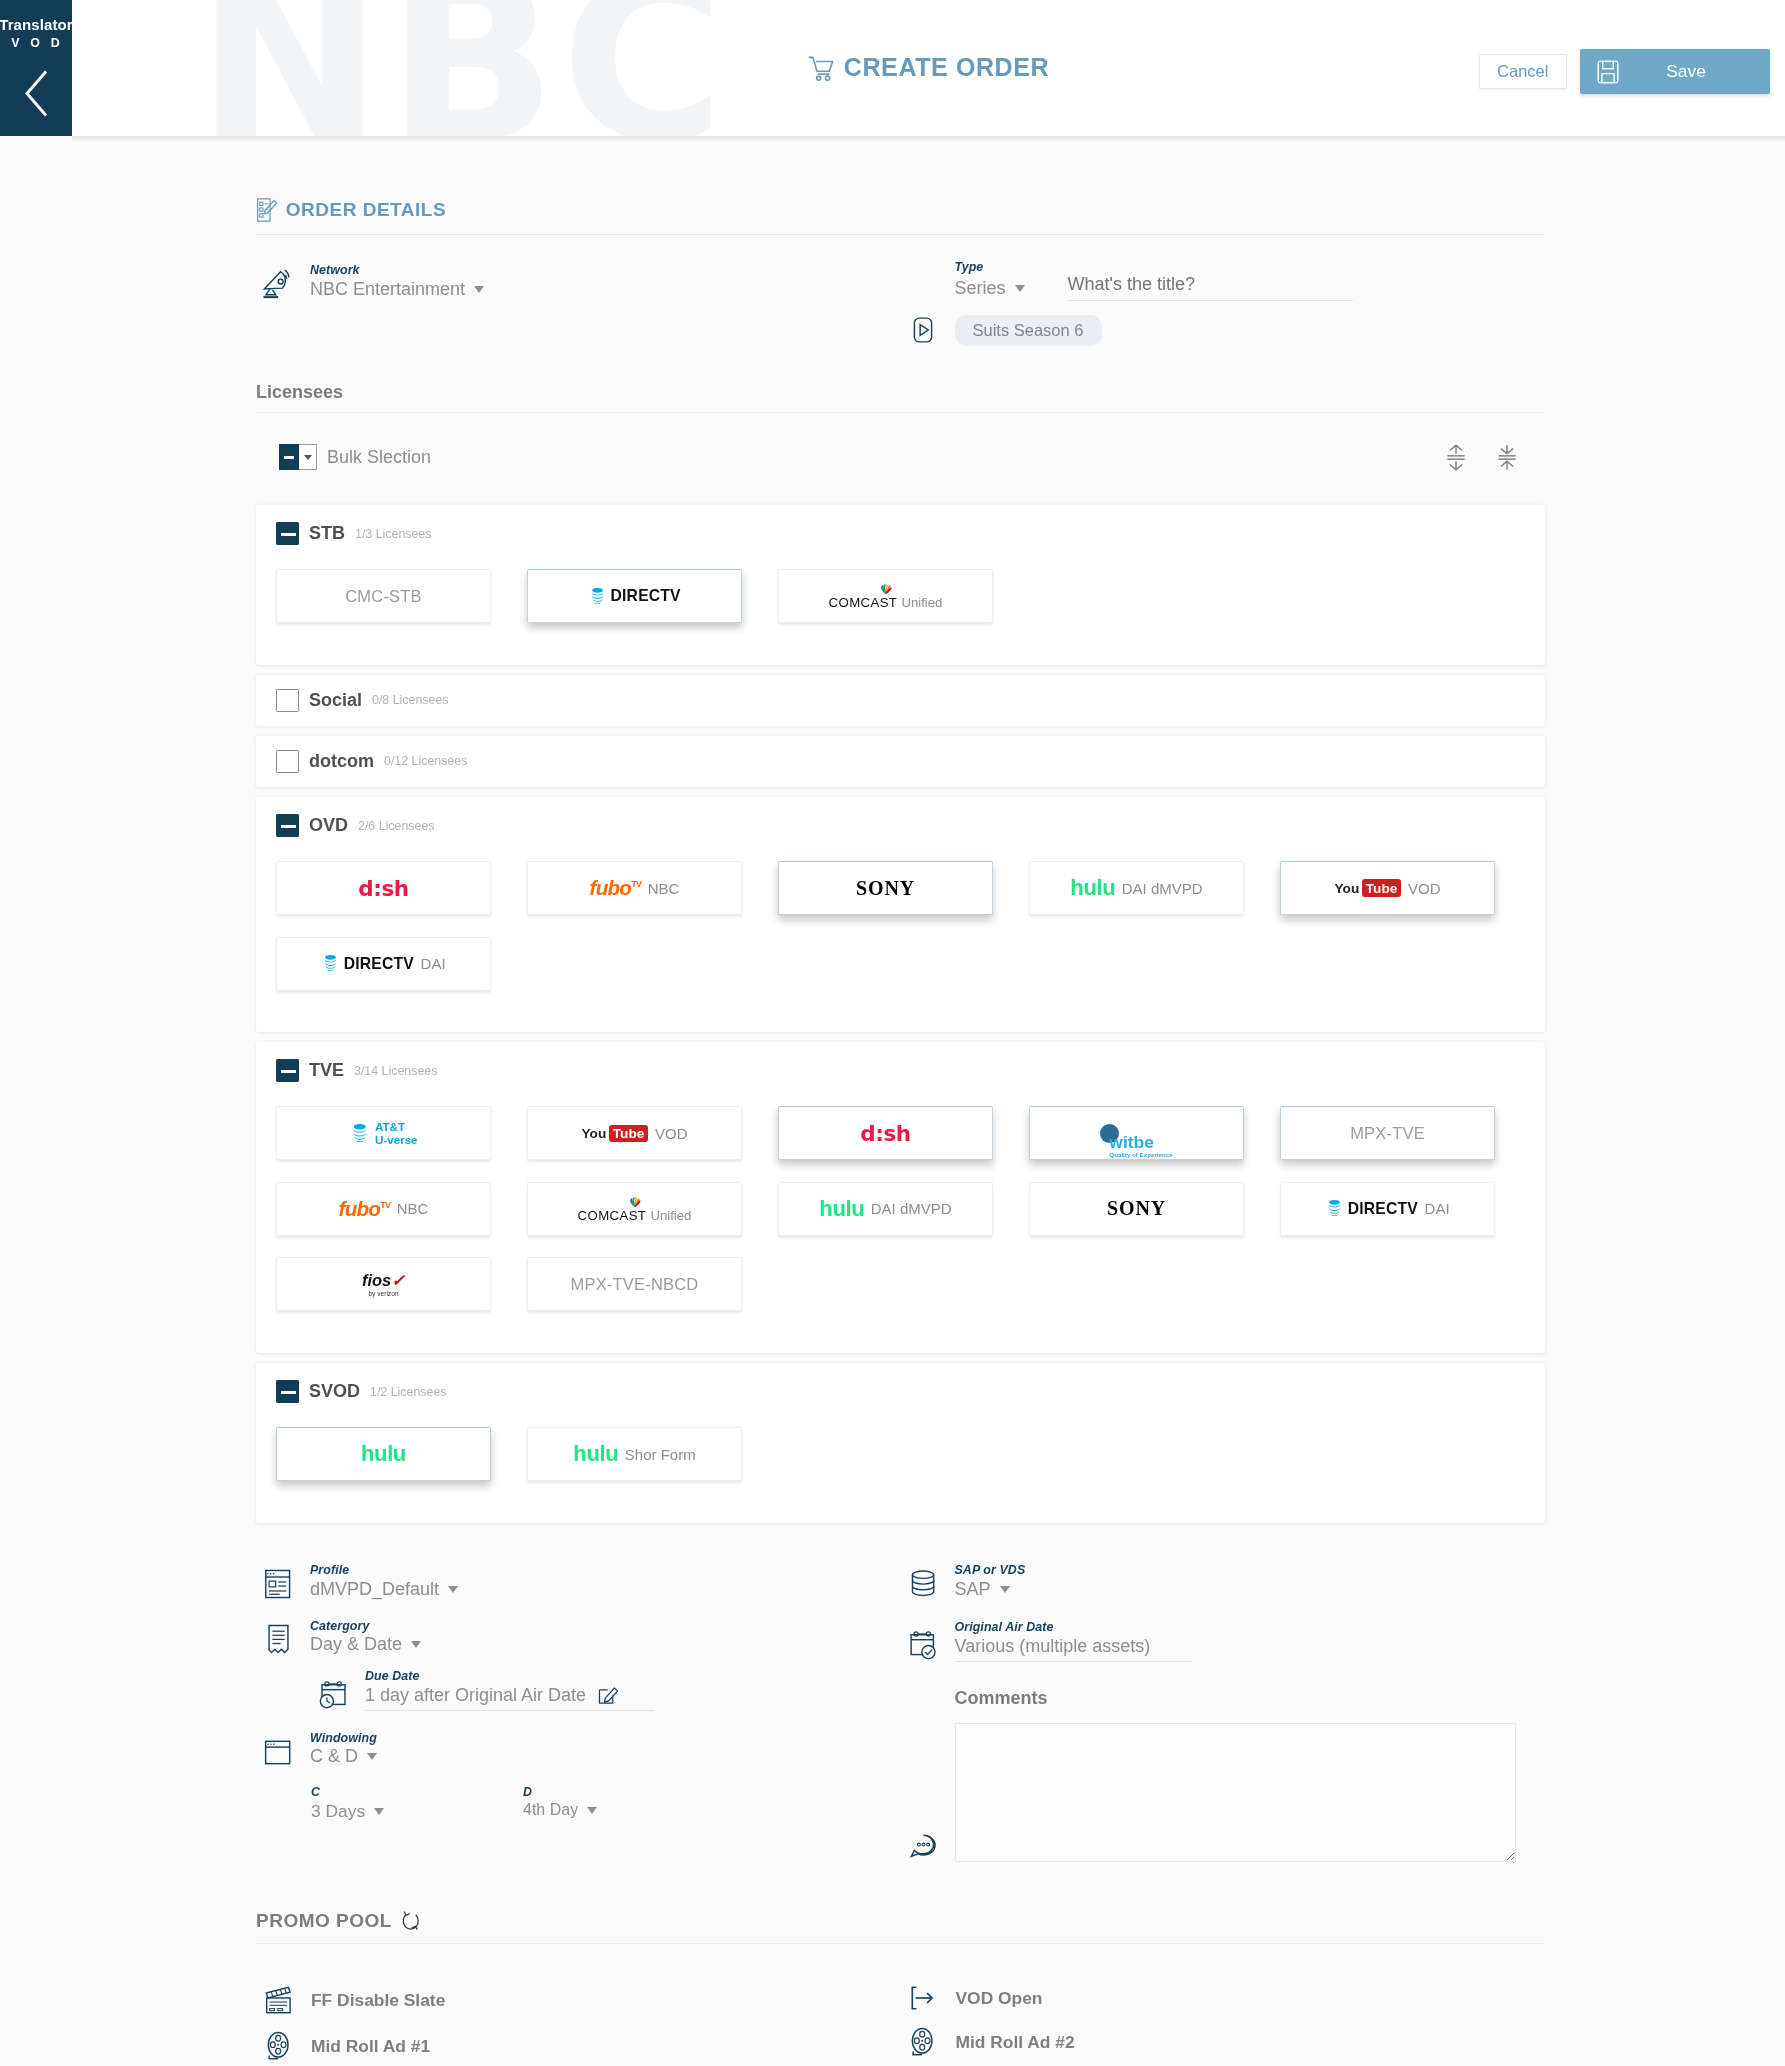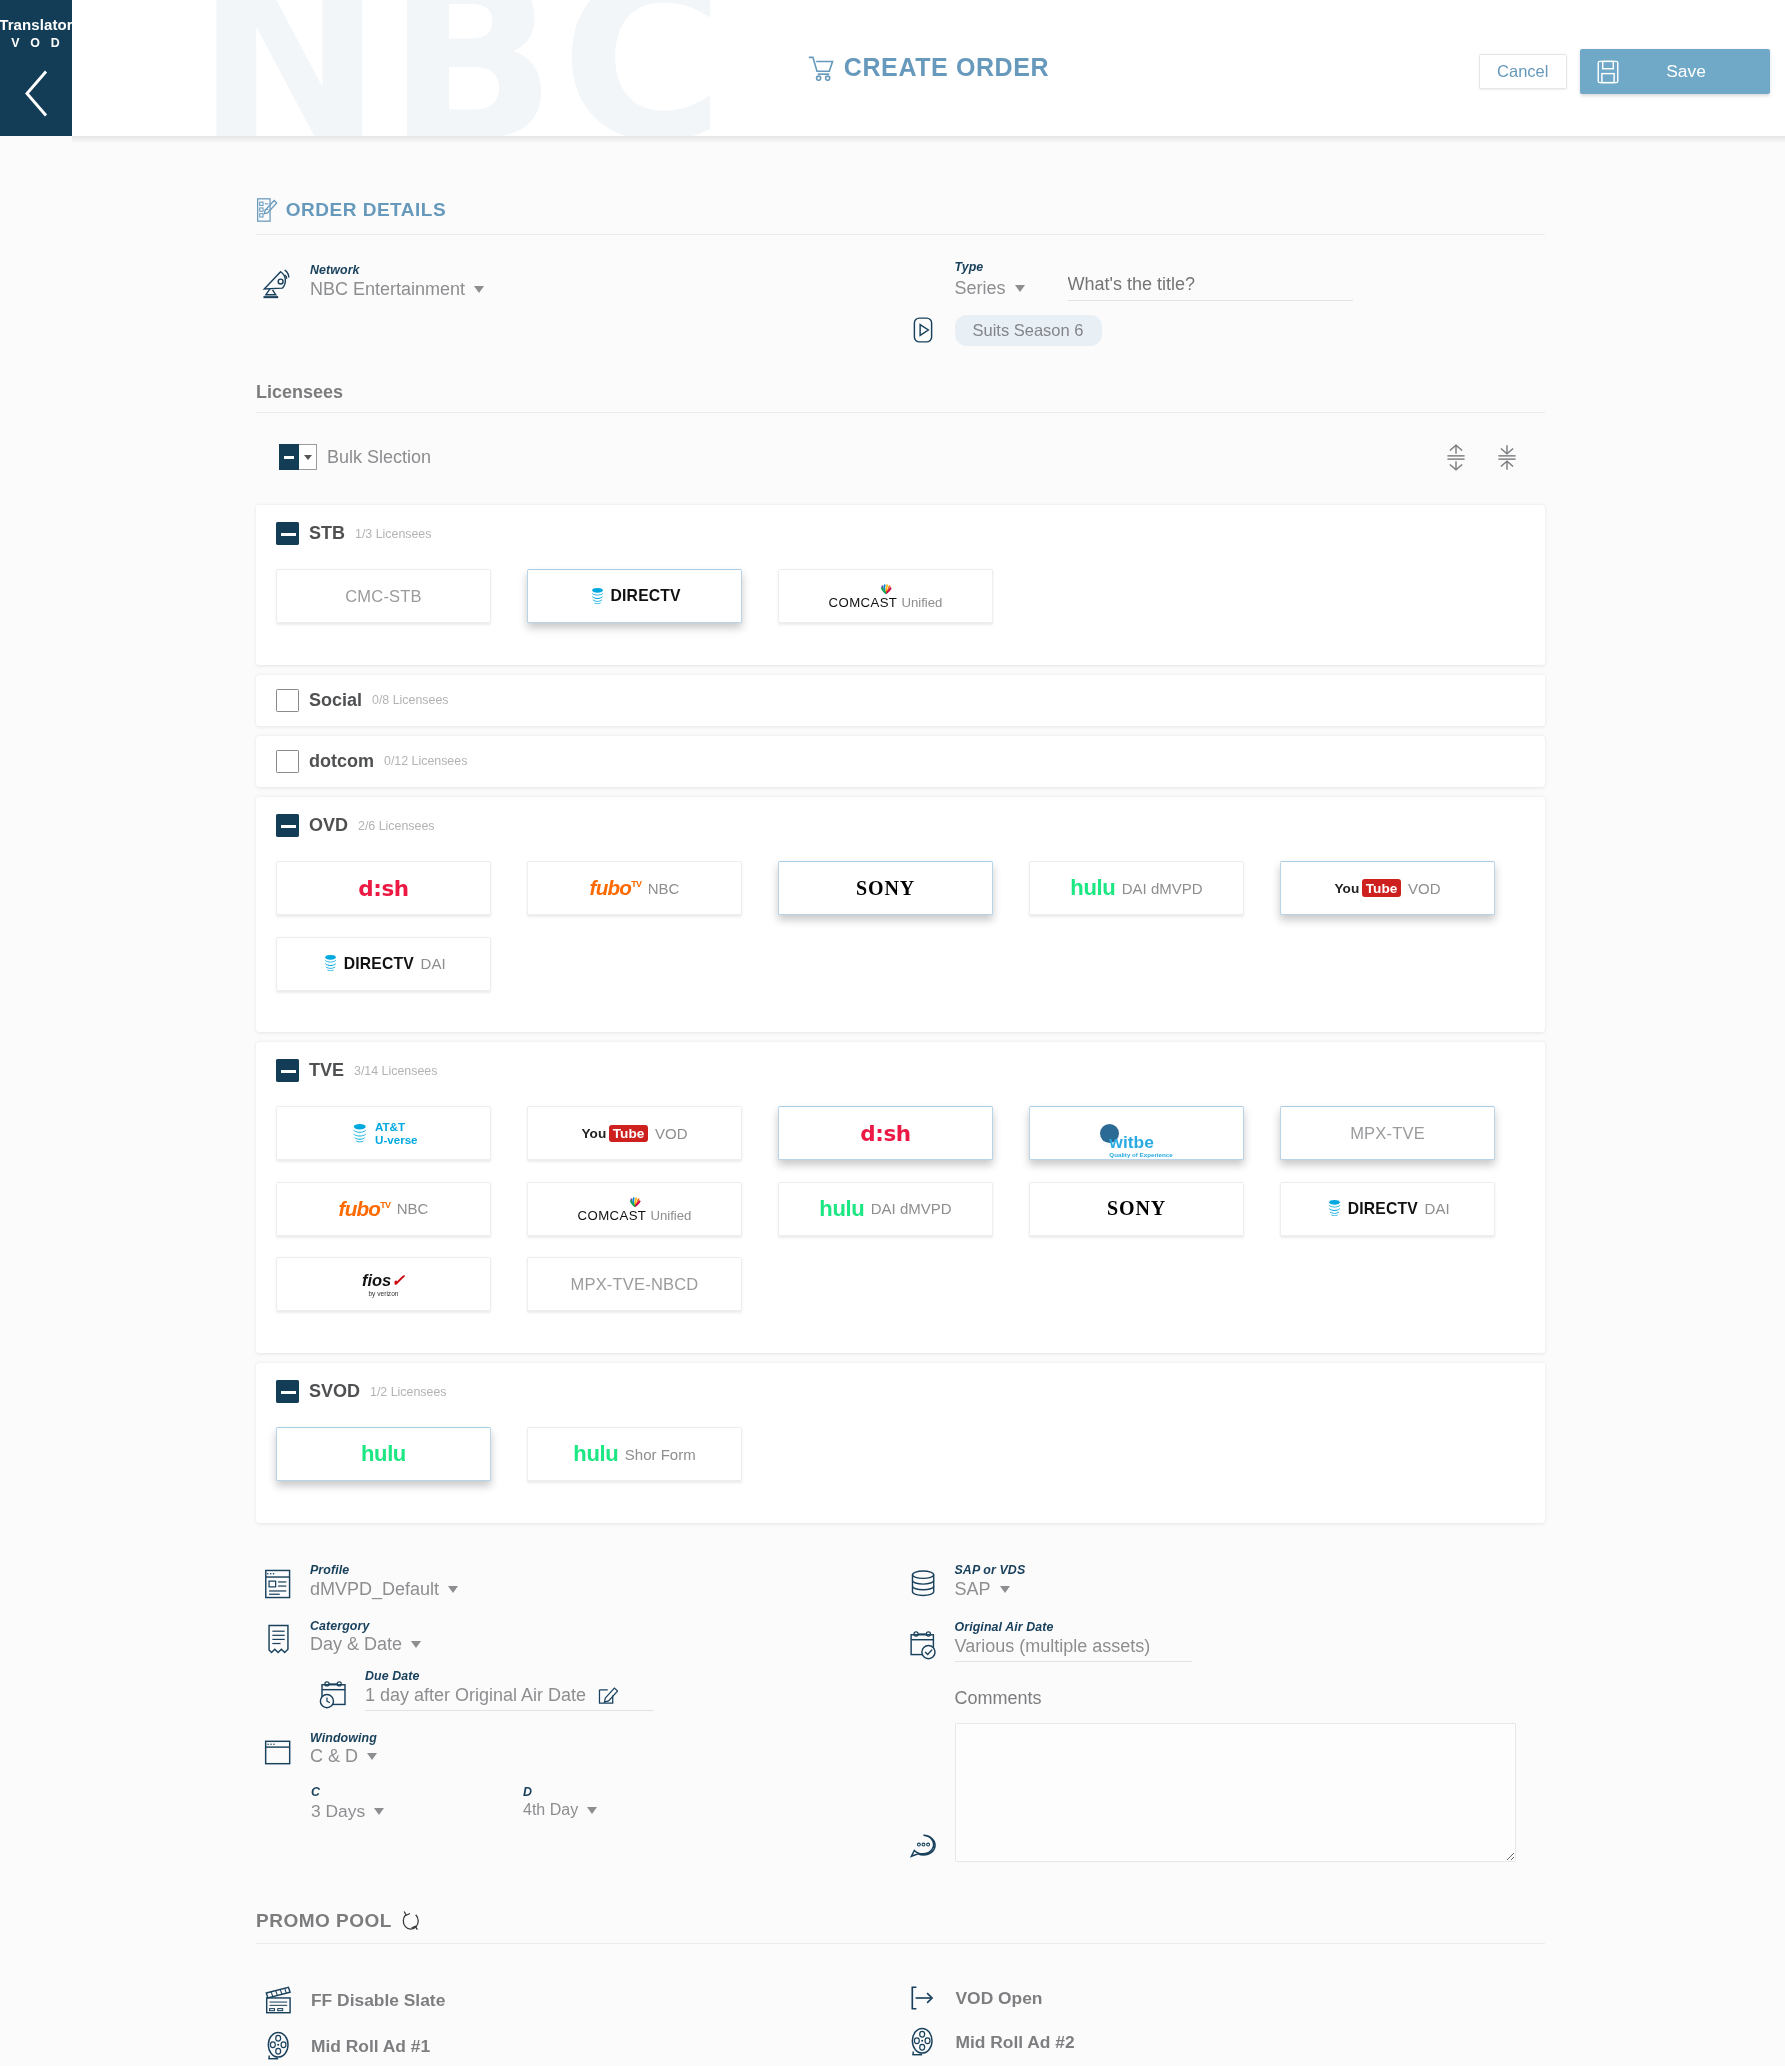--- a/index.html
+++ b/index.html
@@ -705,21 +705,21 @@
         <div class="field">
           <span class="ic">
             <svg width="31" height="31" viewBox="0 0 74 74">
               <path d="M37,8 a26,22 0 1 1 -22,36 l-7,14 l16,-6 a30,22 0 0 0 13,3 a26,22 0 0 0 0,-47 z" fill="none" stroke="#19415c" stroke-width="3.5"></path>
               <circle cx="26" cy="30" r="3.5" fill="none" stroke="#19415c" stroke-width="2.5"></circle>
               <circle cx="37" cy="30" r="3.5" fill="none" stroke="#19415c" stroke-width="2.5"></circle>
               <circle cx="48" cy="30" r="3.5" fill="none" stroke="#19415c" stroke-width="2.5"></circle>
             </svg>
           </span>
           <div class="body">
-            <div style="color:#7b7c7e; font-size:18px; font-weight:400; padding-top:5.8px;">Comments</div>
+            <div style="color:#7b7c7e; font-size:18px; font-weight:700; padding-top:5.8px;">Comments</div>
             <textarea id="comments-box" style=""></textarea>
           </div>
         </div>
       </div>
     </div>
 
     <div style="padding-top:46px">
       <div class="sect-head">
         <span class="lbl dark">PROMO POOL</span>
         <span>

